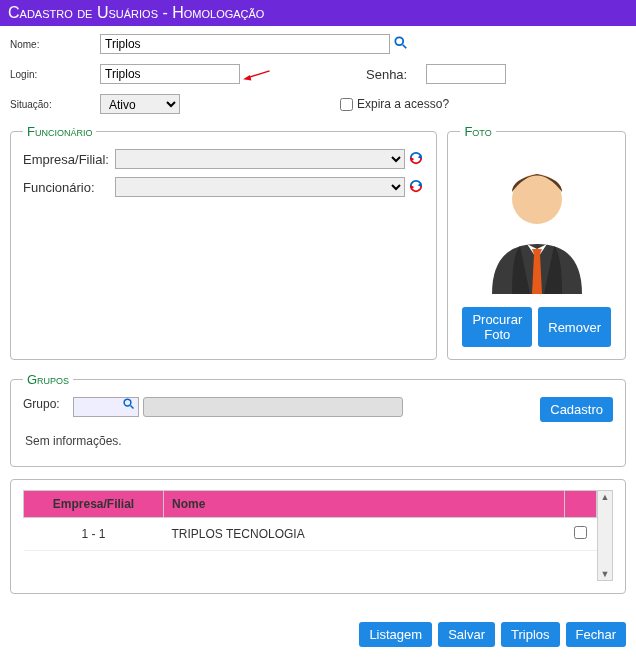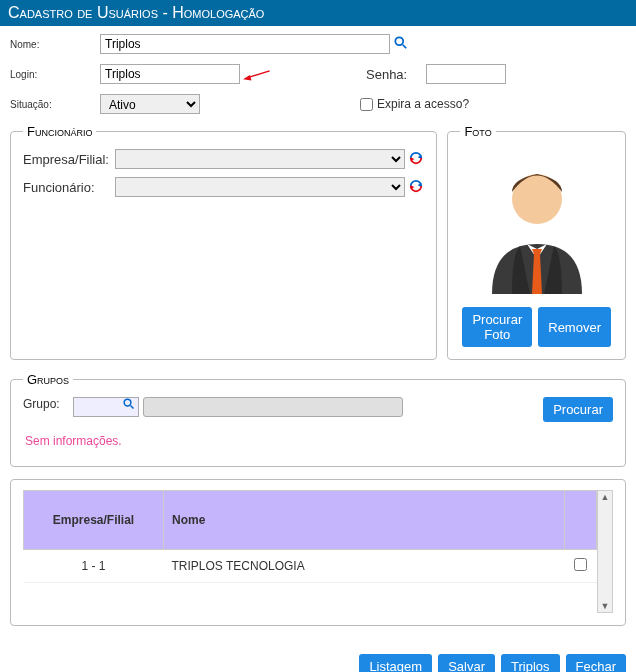--- a/index.html
+++ b/index.html
@@ -1,56 +1,56 @@
 <!DOCTYPE html>
 <html><head>
 <meta charset="utf-8">
 <style>
 * { box-sizing: border-box; margin: 0; padding: 0; }
 body { font-family: Arial, sans-serif; font-size: 12px; color: #333; background: #fff; width: 636px; }
-.header { background: #0369a1; color: #fff; padding: 4px 8px; font-variant: small-caps; font-size: 16px; }
+.header { background: #6d28d9; color: #fff; padding: 4px 8px; font-variant: small-caps; font-size: 16px; }
 .main { padding: 8px 10px; }
 .row { display: flex; align-items: center; margin-bottom: 10px; }
 .label { width: 90px; font-size: 10px; }
 .label2 { width: 60px; font-size: 13px; margin-left: 60px; }
 input[type=text], input[type=password], select {
   border: 1px solid #aaa; padding: 2px 4px; font-size: 12px; height: 20px;
 }
 .nome-input { width: 290px; }
 .login-input { width: 140px; }
 .senha-input { width: 80px; }
-.situacao-select { width: 100px; }
+.situacao-select { width: 80px; }
 .search-icon { color: #0066cc; font-size: 14px; margin-left: 4px; cursor: pointer; }
 .refresh-icon { color: #0066cc; font-size: 14px; margin-left: 4px; cursor: pointer; }
 .arrow { width: 28px; height: 14px; margin-left: 3px; margin-top: 2px; }
 
 fieldset { border: 1px solid #bbb; border-radius: 4px; padding: 10px 12px 12px; margin-bottom: 12px; }
-legend { font-variant: small-caps; font-size: 13px; color: #000000; padding: 0 4px; }
+legend { font-variant: small-caps; font-size: 13px; color: #15803d; padding: 0 4px; }
 
 .func-row { display: flex; align-items: center; margin-bottom: 8px; }
 .func-label { width: 92px; font-size: 13px; }
 .func-select { width: 290px; }
 
 .func-container { display: flex; gap: 10px; }
 .foto-fieldset { width: 170px; }
 .avatar-box { width: 140px; height: 150px; background: #fff; margin: 0 auto 8px; display: flex; align-items: center; justify-content: center; }
 .avatar-svg { width: 130px; height: 140px; }
 
 .btn { background: #1e88e5; color: #fff; border: none; padding: 5px 10px; font-size: 13px; border-radius: 3px; cursor: pointer; }
 .foto-btns { display: flex; gap: 6px; justify-content: center; margin-top: 2px; padding: 0 2px; }
 
 .grupo-input { width: 66px; background: #eef; }
 .grupo-display { width: 260px; height: 20px; background: #e0e0e0; border: 1px solid #aaa; border-radius: 3px; margin-left: 8px; }
 .grupo-row { display: flex; align-items: flex-start; }
 .grupo-add { margin-left: auto; }
-.sem-info { color: #ec4899; padding: 6px 2px; margin-top: 6px; }
+.sem-info { color: #404040; padding: 6px 2px; margin-top: 6px; }
 
 .tbl-container { position: relative; }
 .tbl { width: 100%; border-collapse: collapse; }
-.tbl th { background: #c4b5fd; padding: 22px 8px; text-align: left; font-weight: bold; border: 1px solid #ccc; font-size: 12px; }
+.tbl th { background: #ec4899; padding: 6px 8px; text-align: left; font-weight: bold; border: 1px solid #ccc; font-size: 12px; }
 .tbl td { padding: 8px; border-bottom: 1px solid #eee; font-size: 12px; }
 .tbl .col-ef { width: 140px; text-align: center; }
 .tbl .col-nome { }
 .tbl .col-chk { width: 32px; text-align: center; }
 .scroll-mock { position: absolute; right: 0; top: 0; bottom: 0; width: 16px; background: #f0f0f0; display: flex; flex-direction: column; justify-content: space-between; align-items: center; border: 1px solid #ccc; }
 .scroll-arrow { font-size: 9px; color: #666; padding: 1px; }
 
 .footer { display: flex; justify-content: flex-end; gap: 6px; padding: 8px 10px 10px; }
 .expira-wrap { display: flex; align-items: center; margin-left: 88px; }
 .expira-wrap input { margin-right: 4px; }
@@ -153,21 +153,21 @@
     <div class="grupo-row">
       <span style="width:50px;">Grupo:</span>
       <input type="text" class="grupo-input" value="" style="">
       <span class="search-icon" style="margin-left:-16px;">
         <svg width="12" height="12" viewBox="0 0 16 16">
             <circle cx="6" cy="6" r="4.5" fill="none" stroke="#0066cc" stroke-width="2"></circle>
             <line x1="10" y1="10" x2="14" y2="14" stroke="#0066cc" stroke-width="2"></line>
           </svg>
       </span>
       <div class="grupo-display"></div>
-      <button class="btn grupo-add">Procurar</button>
+      <button class="btn grupo-add">Cadastro</button>
     </div>
     <div class="sem-info">Sem informações.</div>
   </fieldset>
 
   <fieldset>
     <div class="tbl-container" style="padding-right:16px;">
       <table class="tbl">
         <thead>
           <tr>
             <th class="col-ef">Empresa/Filial</th>

